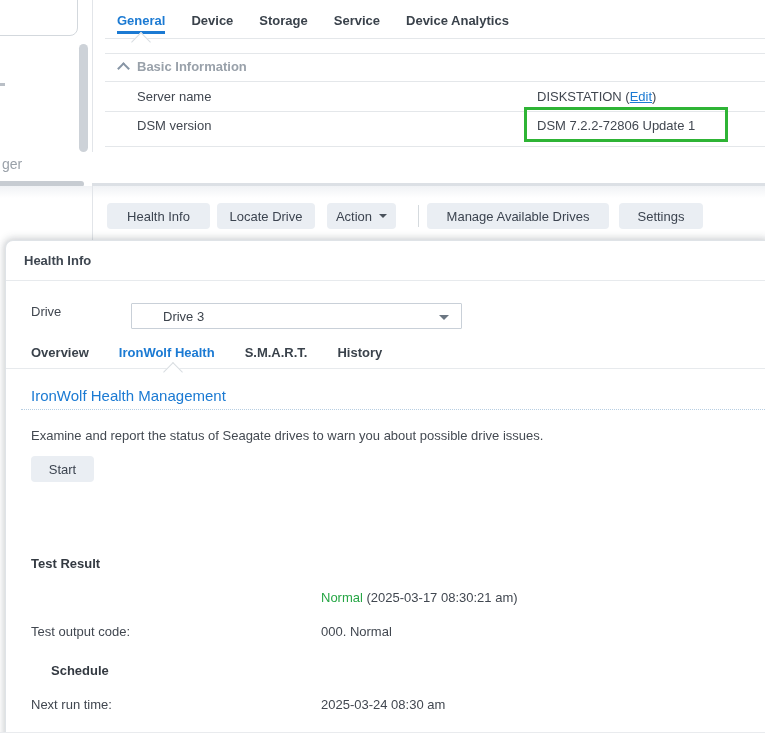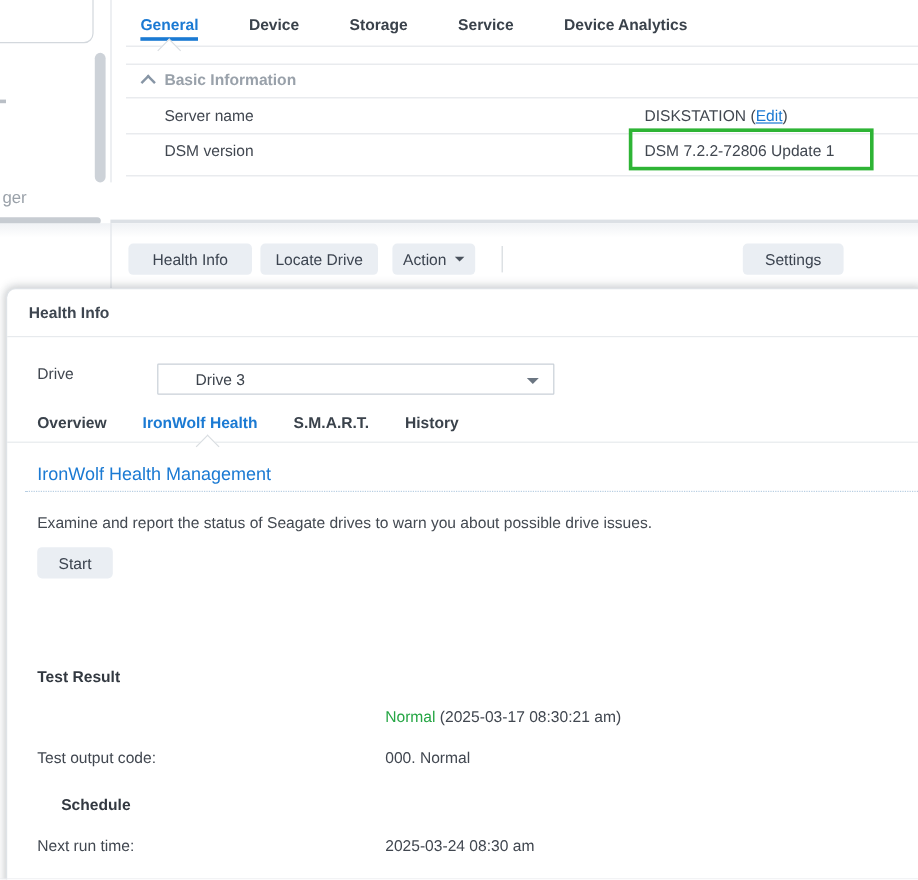--- a/index.html
+++ b/index.html
@@ -13,21 +13,21 @@
   
   .corner-box { position:absolute; left:-20px; top:-14px; width:96px; height:48px;
     background:#fff; border:1px solid #d3d8dd; border-radius:8px; }
   .left-dash { position:absolute; left:0; top:83px; width:5px; height:3px; background:#b9bfc6; }
   .vscroll-thumb { position:absolute; left:79px; top:44px; width:9px; height:108px;
     background:#cdd2d8; border-radius:5px; }
   .vline1 { position:absolute; left:92px; top:0; width:1px; height:152px; background:#e2e5e9; }
   .vline2 { position:absolute; left:92px; top:186px; width:1px; height:54px; background:#e2e5e9; }
 
   
-  .cp-tabs { position:absolute; left:117px; top:13px; display:flex; gap:42px;
+  .cp-tabs { position:absolute; left:117px; top:13px; display:flex; gap:26px;
     font-weight:bold; color:#3a424b; white-space:nowrap; }
   .cp-tab { cursor:default; }
   .cp-tab.active { color:#1b7ad3; border-bottom:3px solid #1b7ad3; padding-bottom:3px; }
   .notch { position:absolute; width:13px; height:13px; background:#fff;
     border-left:1px solid #d9dde1; border-top:1px solid #d9dde1; transform:rotate(45deg); }
   .chev-up { position:absolute; left:119px; top:64px; width:7px; height:7px;
     border-left:2px solid #8795a5; border-top:2px solid #8795a5; transform:rotate(45deg); }
   .cp-sect-title { position:absolute; left:137px; top:59px; font-weight:bold; color:#99a1aa; }
   .cp-label { position:absolute; left:137px; color:#414750; }
   .cp-value { position:absolute; left:537px; color:#414750; white-space:nowrap; }
@@ -124,20 +124,23 @@
       <span>Health Info</span>
     </div>
   <div class="tb-btn" style="left:217px; width:98px;">
       <span>Locate Drive</span>
     </div>
   <div class="tb-btn" style="left:327px; width:69px;">
       <span>Action</span>
       <span class="caret-down"></span>
     </div>
   <div class="tb-sep"></div>
+  <div class="tb-btn" style="left:427px; width:182px;">
+      <span>Manage Available Drives</span>
+    </div>
   <div class="tb-btn" style="left:619px; width:84px;">
       <span>Settings</span>
     </div>
 
   <div class="dialog">
     <div class="dlg-title">Health Info</div>
     <div class="dlg-hline" style="top:39px;"></div>
 
     <div class="dlg-label" style="left:25px; top:63px;">Drive</div>
     <div class="dlg-select">

